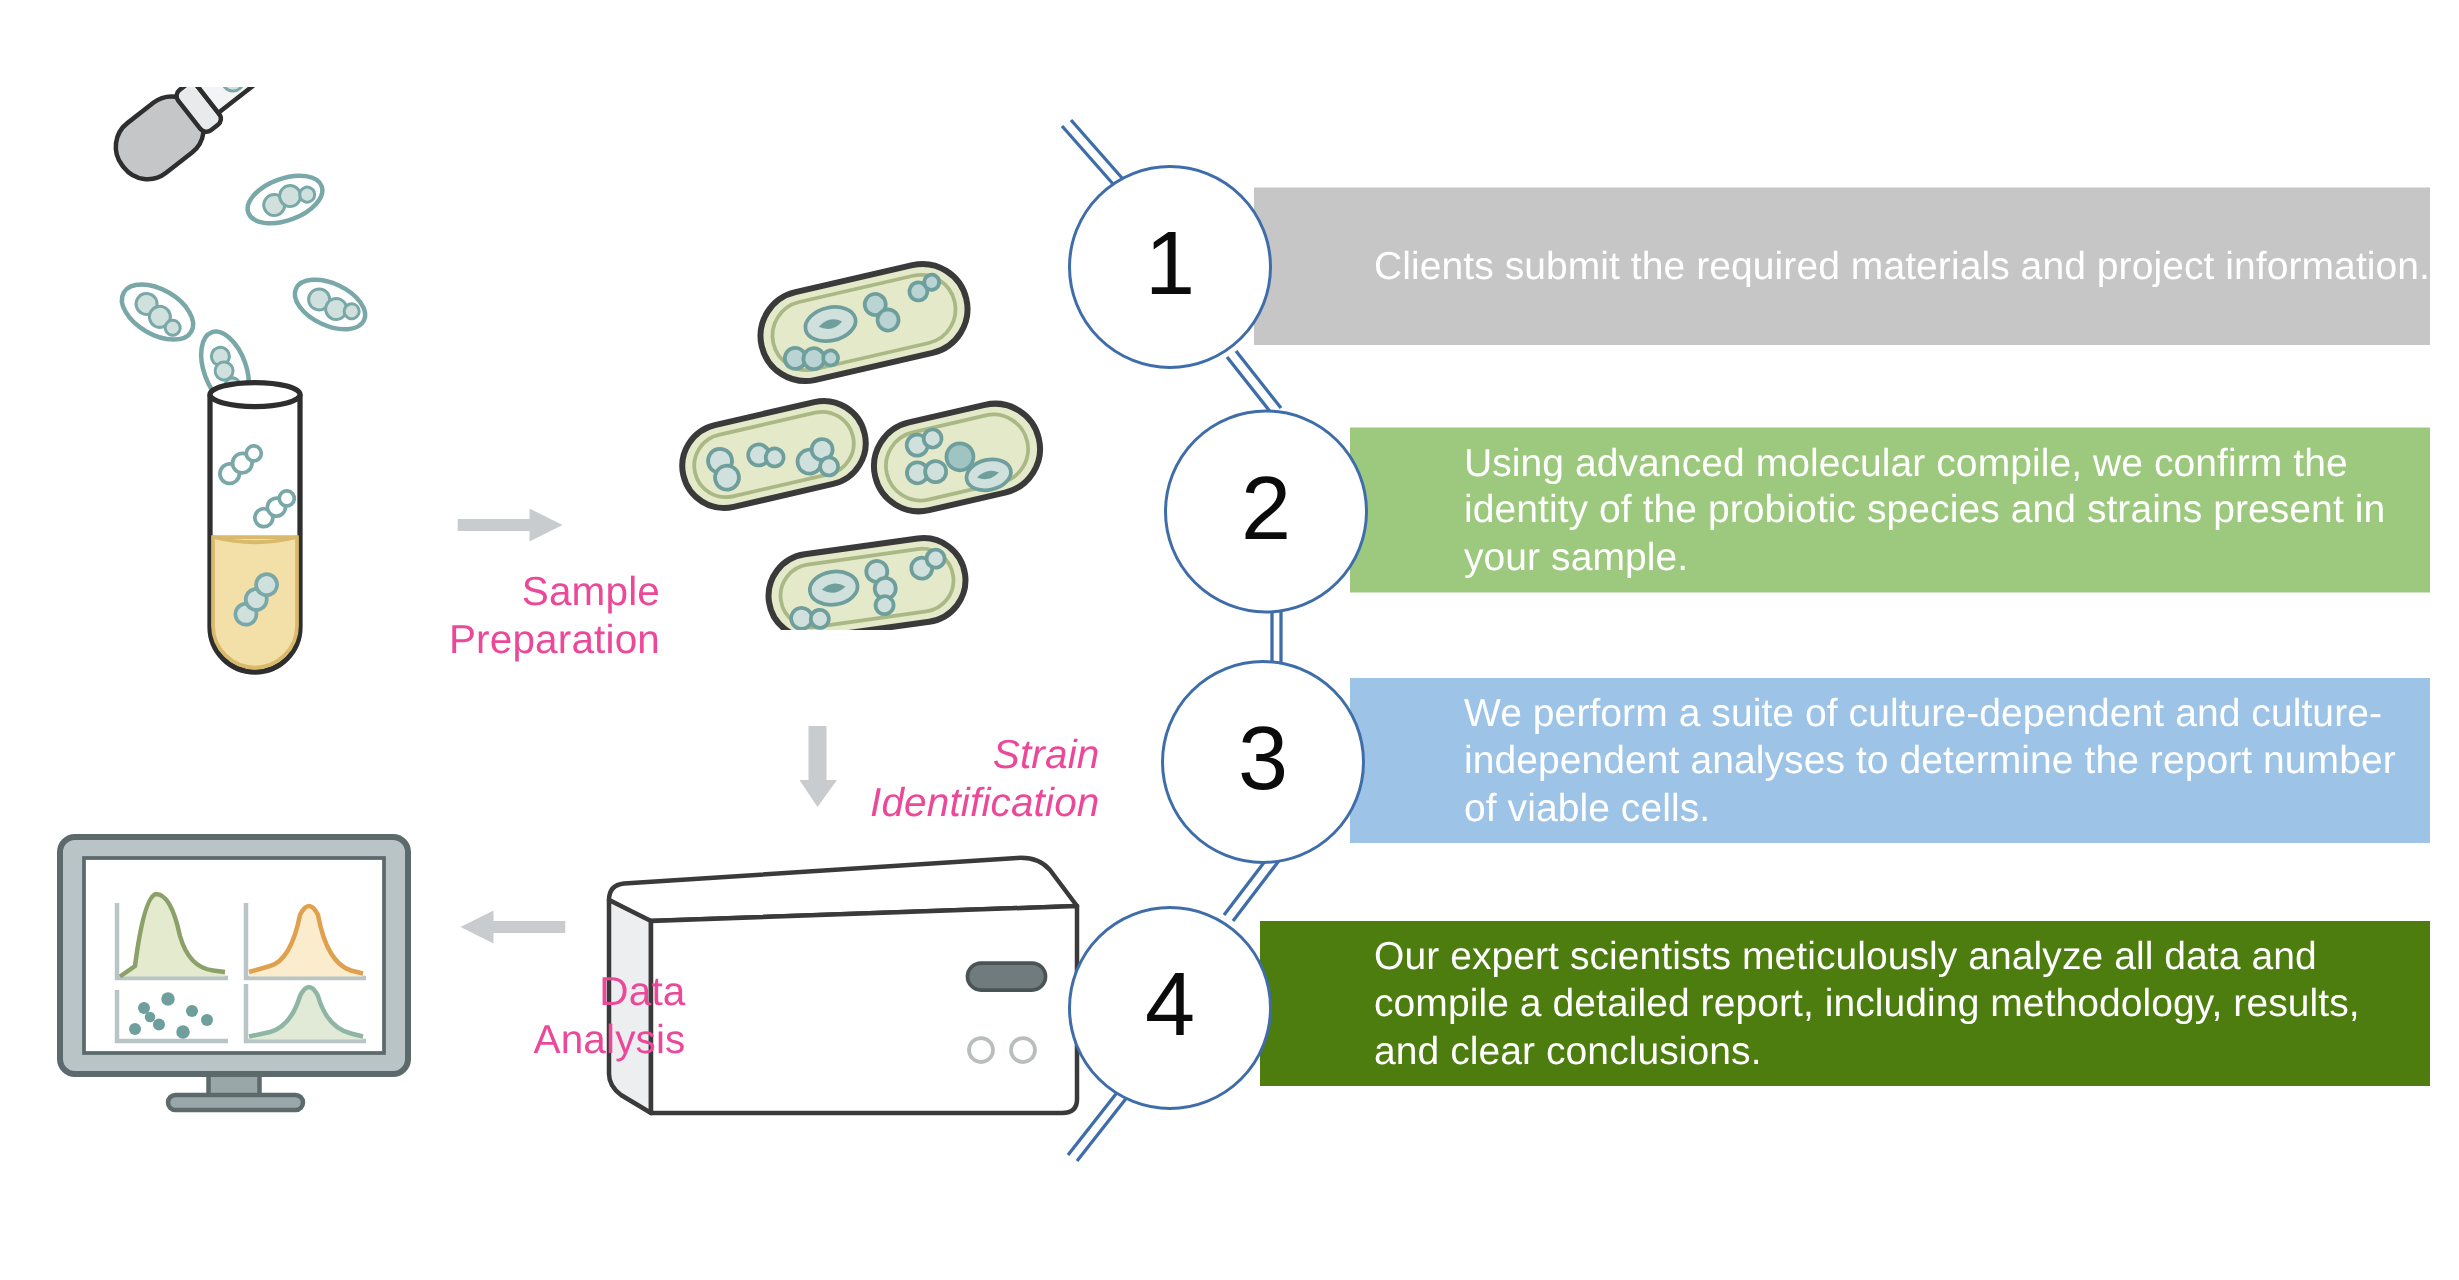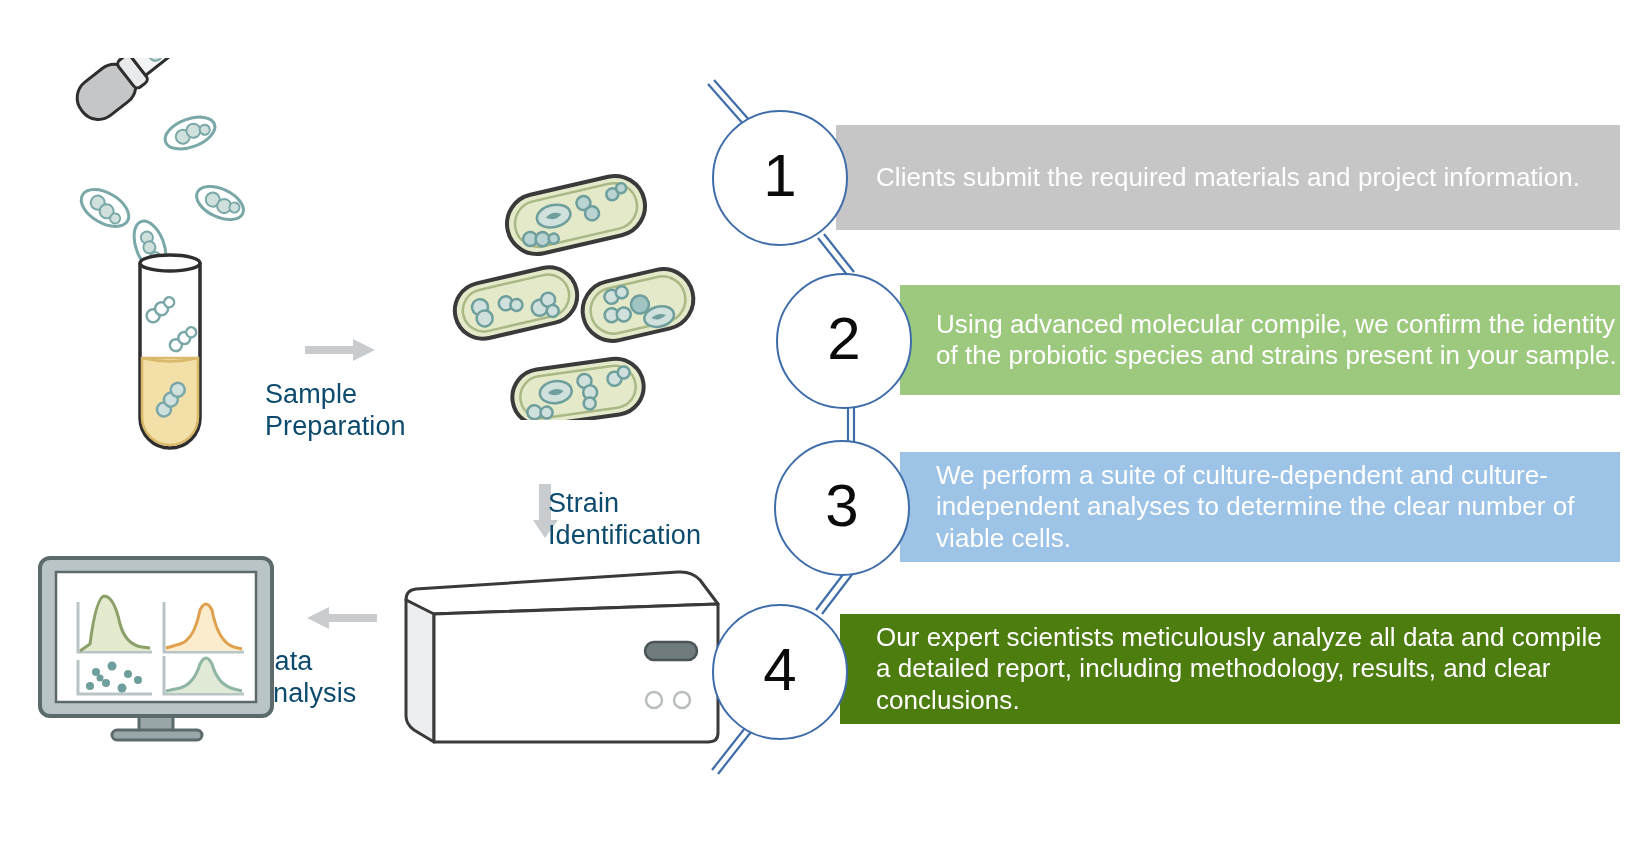--- a/index.html
+++ b/index.html
@@ -19,41 +19,42 @@
     overflow: hidden;
   }
 
   
   .illus { position: absolute; }
 
   .stage-label {
     position: absolute;
     font-size: 27px;
     line-height: 32px;
-    color: #0c4a6e;
-    text-align: left;
+    color: #ec4899;
+    text-align: right;
     white-space: pre-line;
     letter-spacing: .1px;
   }
 
   .arrow-svg { position: absolute; }
 
   
   .step-bar {
     position: absolute;
     box-sizing: border-box;
     display: flex;
     align-items: center;
   }
   .step-text {
     color: #ffffff;
     font-size: 26px;
     line-height: 31.5px;
     letter-spacing: .05px;
     white-space: pre-line;
+    margin-left: 40px;
   }
   .step-circle {
     position: absolute;
     border-radius: 50%;
     background: #ffffff;
     border: 2px solid #3f6daa;
     display: flex;
     align-items: center;
     justify-content: center;
     box-sizing: border-box;
@@ -217,21 +218,21 @@
         </g>
       </g>
     </svg>
   </div>
 
   <div class="arrow-svg" style="left:533px; top:484px;">
     <svg width="26" height="56" viewBox="0 0 26 56">
       <path d="M6 0 L18 0 L18 36 L25 36 L12 54 L0 36 L6 36 Z" fill="#c9cccf"></path>
     </svg>
   </div>
-  <div class="stage-label" style="left:548px; top:487px; width:185px;">Strain
+  <div class="stage-label" style="left:548px; top:487px; width:185px;font-style:italic;">Strain
 Identification</div>
 
   <div class="illus" style="left:400px; top:558px; width:320px; height:190px;">
     <svg width="320" height="190" viewBox="0 0 320 190">
 
       <path d="M6 42 Q6 32 16 31 L278 14 Q292 13 300 22 L318 46 L32 56 Z" fill="#ffffff" stroke="#3a3a3a" stroke-width="3" stroke-linejoin="round"></path>
 
       <path d="M6 42 L6 158 Q6 166 14 172 L34 184 L34 56 Z" fill="#eceef0" stroke="#3a3a3a" stroke-width="3" stroke-linejoin="round"></path>
 
       <path d="M34 56 L318 46 L318 175 Q318 184 308 184 L34 184 Z" fill="#ffffff" stroke="#3a3a3a" stroke-width="3" stroke-linejoin="round"></path>
@@ -241,21 +242,21 @@
       <circle cx="254" cy="142" r="8" fill="#ffffff" stroke="#b9bdbe" stroke-width="2.5"></circle>
       <circle cx="282" cy="142" r="8" fill="#ffffff" stroke="#b9bdbe" stroke-width="2.5"></circle>
     </svg>
   </div>
 
   <div class="arrow-svg" style="left:305px; top:605px;">
     <svg width="72" height="26" viewBox="0 0 72 26">
       <path d="M72 9 L24 9 L24 2 L2 13 L24 24 L24 17 L72 17 Z" fill="#c9cccf"></path>
     </svg>
   </div>
-  <div class="stage-label" style="left:255px; top:645px; width:170px;">Data
+  <div class="stage-label" style="left:255px; top:645px; width:170px;padding-left:32px;">Data
 Analysis</div>
 
   <div class="illus" style="left:34px; top:552px; width:250px; height:195px;">
     <svg width="250" height="195" viewBox="0 0 250 195">
 
       <rect x="105" y="160" width="34" height="22" fill="#9aa7a9" stroke="#5c6a6c" stroke-width="3"></rect>
       <rect x="78" y="178" width="90" height="10" rx="5" fill="#9aa7a9" stroke="#5c6a6c" stroke-width="3"></rect>
 
       <rect x="6" y="6" width="232" height="158" rx="10" fill="#b9c4c6" stroke="#5c6a6c" stroke-width="4"></rect>
       <rect x="22" y="20" width="200" height="130" fill="#ffffff" stroke="#5c6a6c" stroke-width="2.5"></rect>
@@ -322,21 +323,21 @@
   </div>
 
   <div class="step-bar" id="bar2" style="left: 900px; top: 285px; width: 720px; height: 110px; padding-left: 36px; background: rgb(157, 201, 127);">
     <div class="step-text">Using advanced molecular compile, we confirm the identity of the probiotic species and strains present in your sample.</div>
   </div>
   <div class="step-circle" style="left: 776px; top: 273px; width: 136px; height: 136px; border-color: rgb(63, 109, 170);">
     <span class="step-num">2</span>
   </div>
 
   <div class="step-bar" id="bar3" style="left: 900px; top: 452px; width: 720px; height: 110px; padding-left: 36px; background: rgb(157, 195, 230);">
-    <div class="step-text">We perform a suite of culture-dependent and culture-independent analyses to determine the clear number of viable cells.</div>
+    <div class="step-text">We perform a suite of culture-dependent and culture-independent analyses to determine the report number of viable cells.</div>
   </div>
   <div class="step-circle" style="left: 774px; top: 440px; width: 136px; height: 136px; border-color: rgb(63, 109, 170);">
     <span class="step-num">3</span>
   </div>
 
   <div class="step-bar" id="bar4" style="left: 840px; top: 614px; width: 780px; height: 110px; padding-left: 36px; background: #4d7c0f;">
     <div class="step-text">Our expert scientists meticulously analyze all data and compile a detailed report, including methodology, results, and clear conclusions.</div>
   </div>
   <div class="step-circle" style="left: 712px; top: 604px; width: 136px; height: 136px; border-color: rgb(63, 109, 170);">
     <span class="step-num">4</span>

